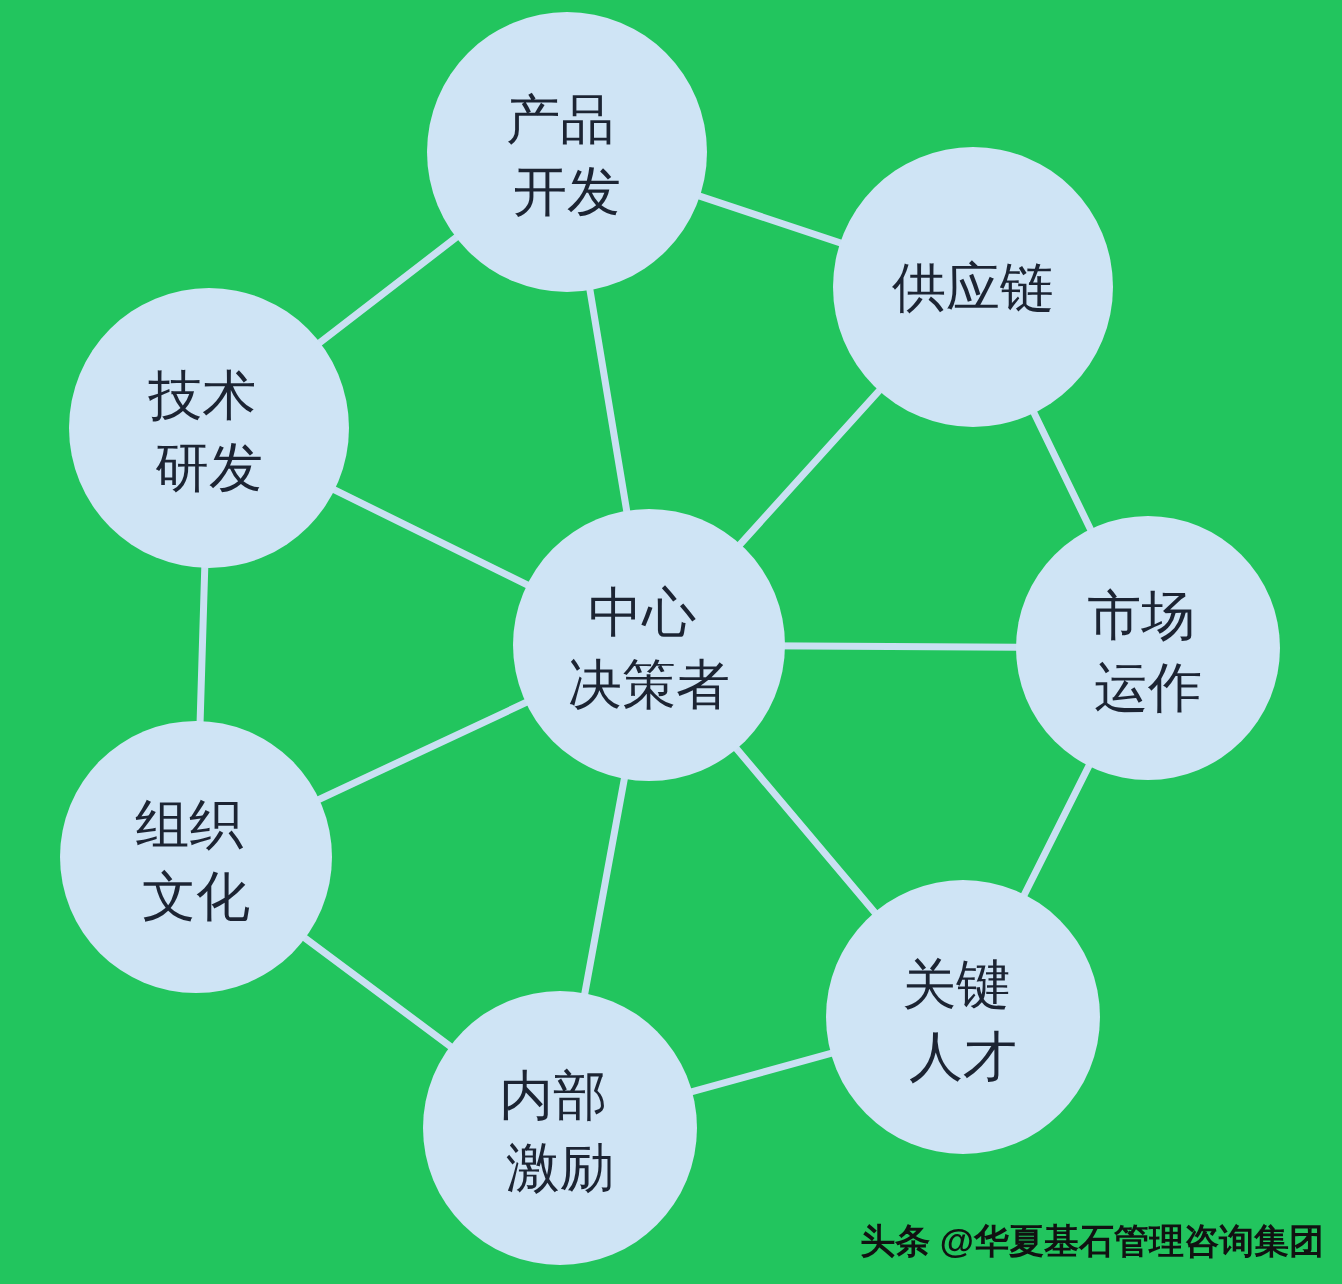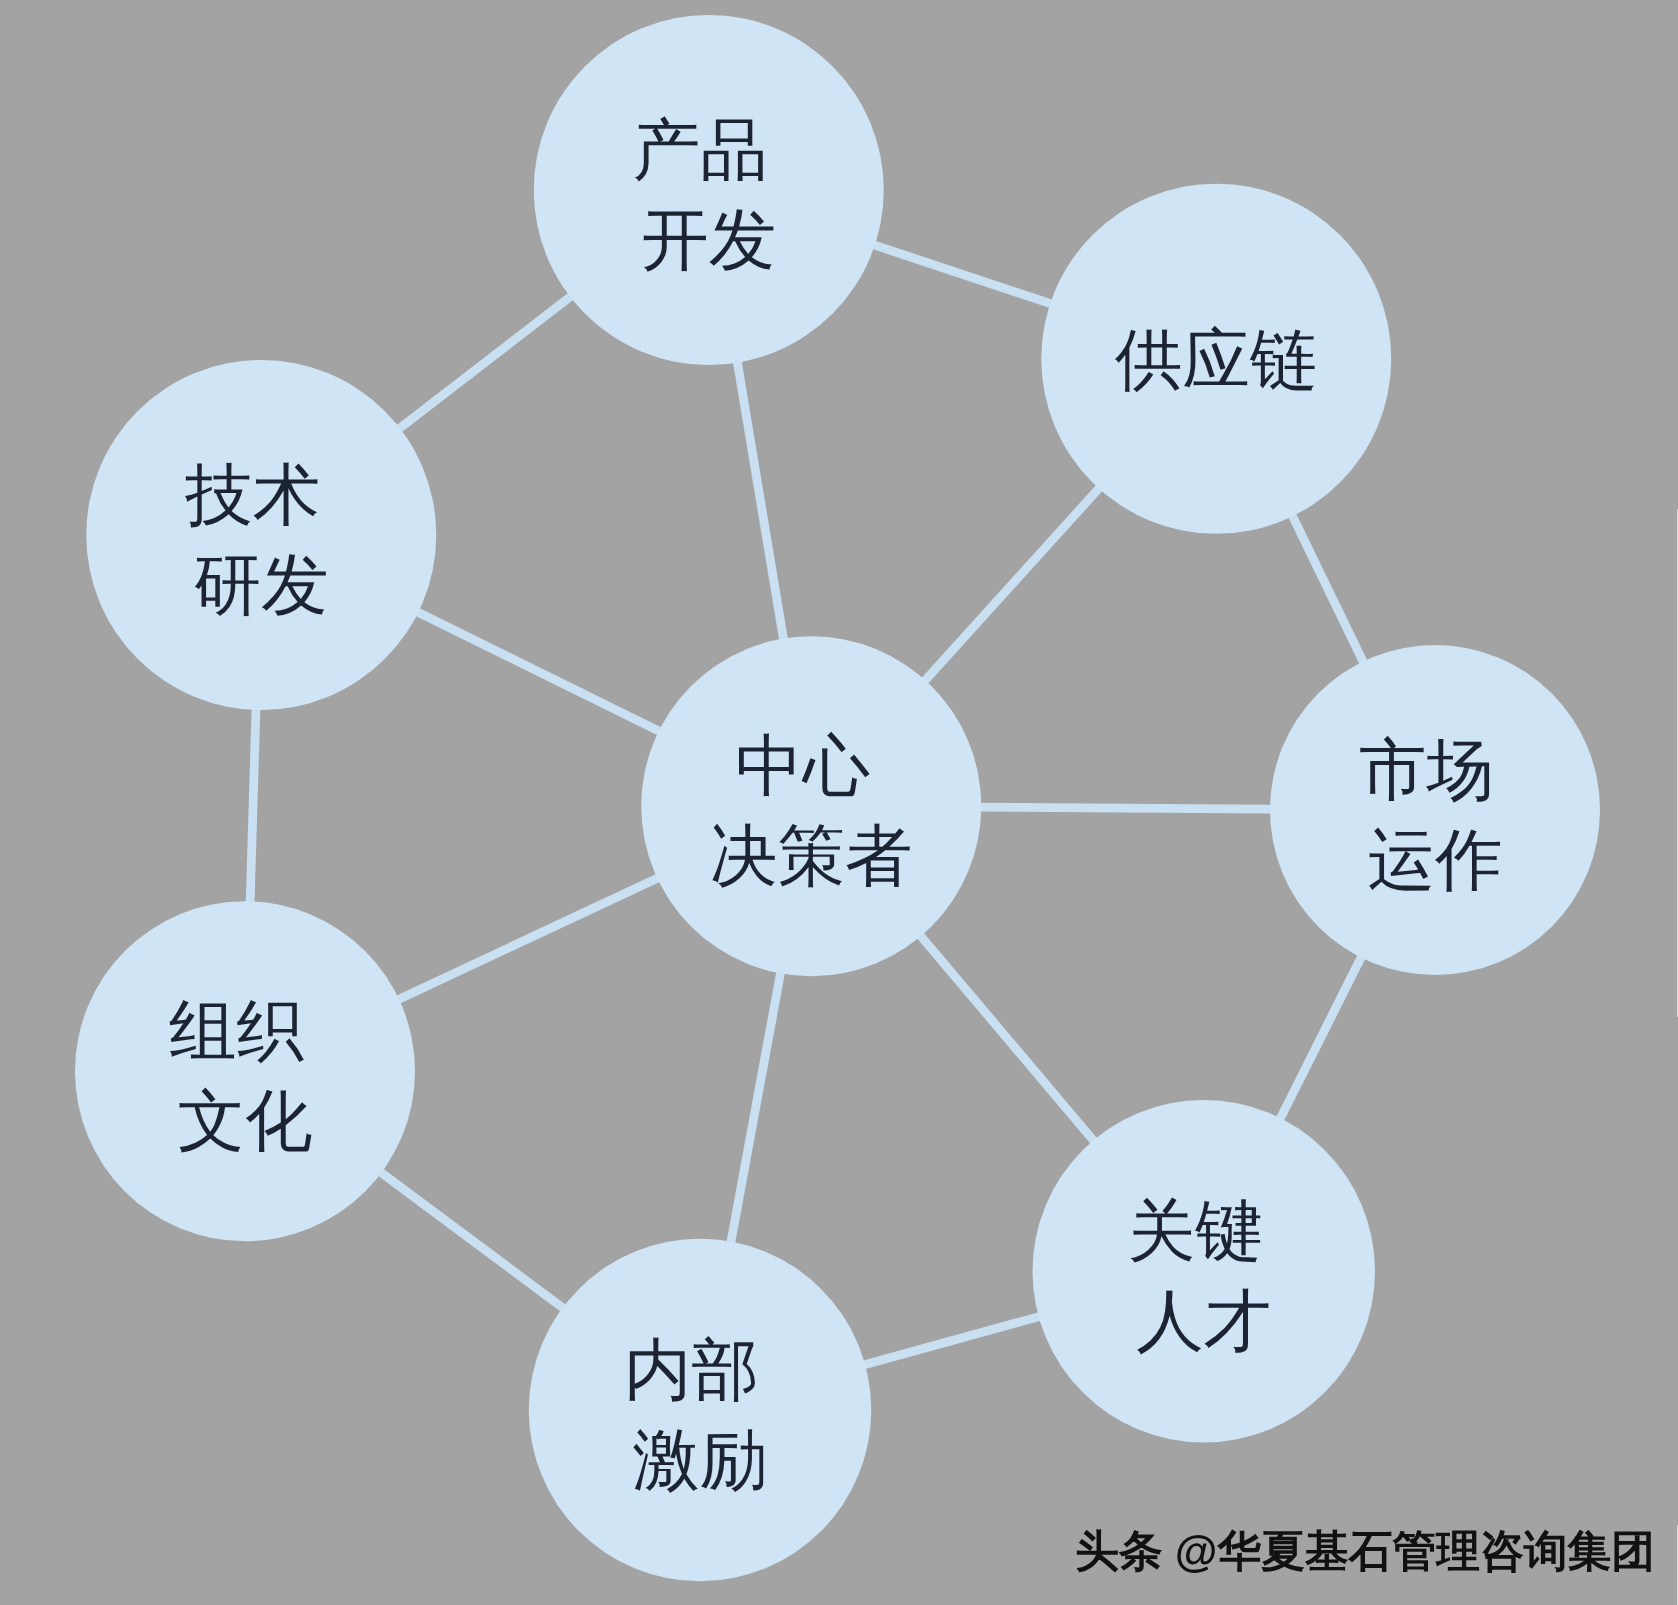--- a/index.html
+++ b/index.html
@@ -4,21 +4,21 @@
 <style>
   html, body {
     margin: 0;
     padding: 0;
     background: #ffffff;
   }
   .canvas {
     position: relative;
     width: 1342px;
     height: 1284px;
-    background: #a3a3a3;
+    background: #22c55e;
     overflow: hidden;
     font-family: "Liberation Serif", serif;
   }
   svg { display: block; }
   .edge {
     stroke: #c9e0f2;
     stroke-width: 7;
     stroke-linecap: round;
   }
   .node-circle {

